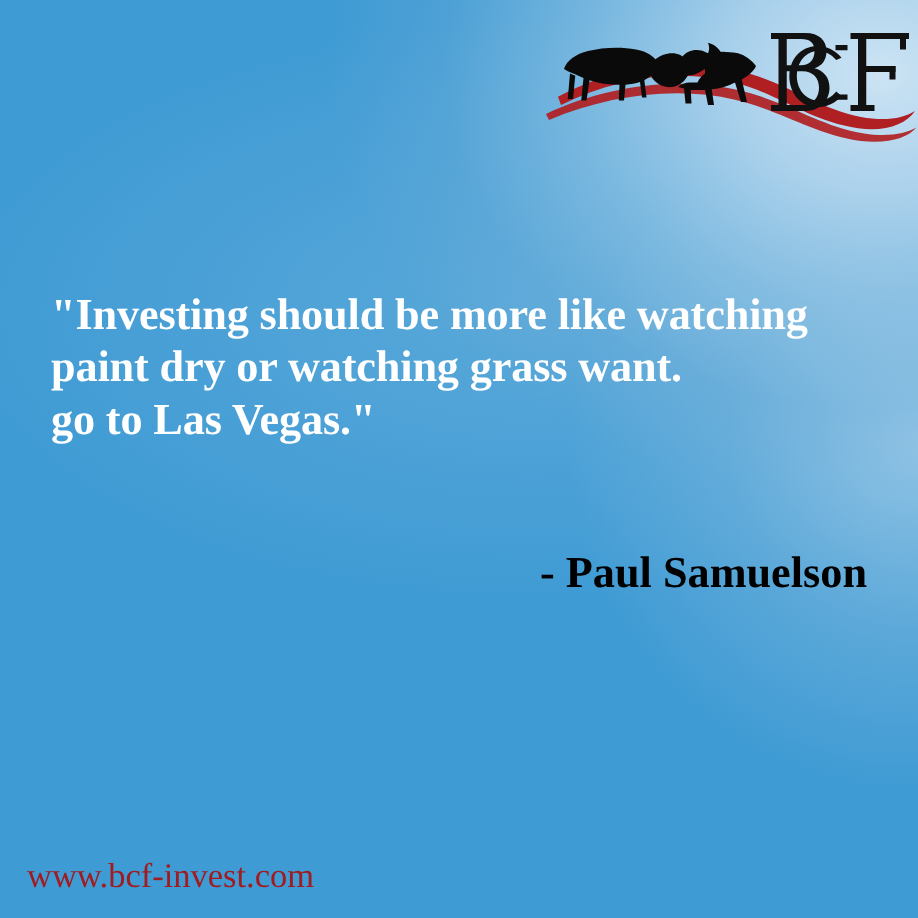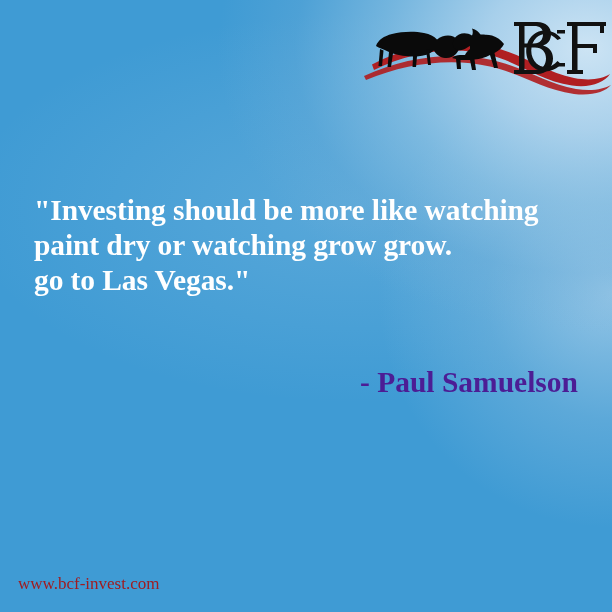--- a/index.html
+++ b/index.html
@@ -65,34 +65,34 @@
     white-space: pre;
     text-rendering: optimizeLegibility;
   }
 
   .attribution {
     position: absolute;
     left: 0;
     top: 365px;
     width: 578px;
     text-align: right;
-    color: #4c1d95;
+    color: #000000;
     font-size: 29.5px;
     font-weight: bold;
     line-height: 35px;
     white-space: pre;
   }
 
   
   .site-url {
     position: absolute;
     left: 18px;
     top: 568px;
     color: #a01c20;
-    font-size: 17px;
+    font-size: 23px;
     font-weight: normal;
     line-height: 32px;
     white-space: pre;
   }
 </style>
 </head>
 <body>
 
 <div id="poster">
 
@@ -192,21 +192,21 @@
           <rect x="219" y="42" width="20" height="4"></rect>
           <rect x="235" y="42" width="4" height="9"></rect>
         </g>
       </g>
 
     </svg>
   </div>
 
   <div class="quote-block">
     <div class="quote-line">"Investing should be more like watching</div>
-    <div class="quote-line">paint dry or watching grow grow.</div>
+    <div class="quote-line">paint dry or watching grass want.</div>
     <div class="quote-line">go to Las Vegas."</div>
   </div>
 
   <div class="attribution">- Paul Samuelson</div>
 
   <div class="site-url">www.bcf-invest.com</div>
 
 </div>
 
 </body></html>

